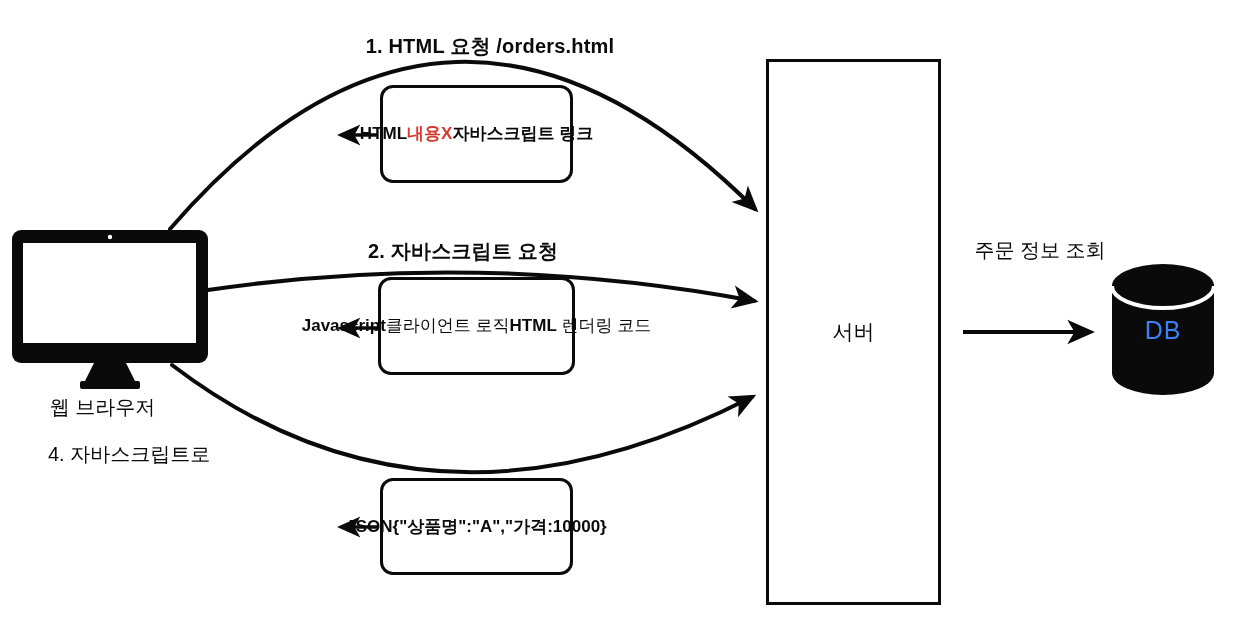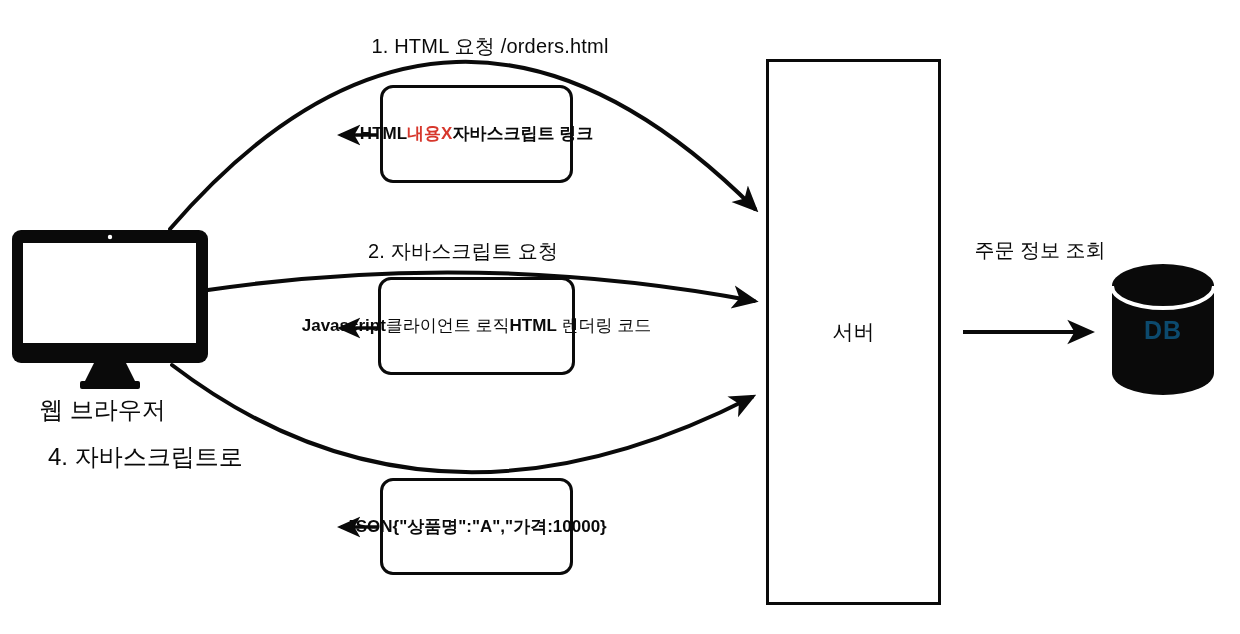--- a/index.html
+++ b/index.html
@@ -5,61 +5,61 @@
   * { margin:0; padding:0; box-sizing:border-box; }
   html,body { background:#ffffff; }
   body { font-family:"Liberation Sans","DejaVu Sans",sans-serif; color:#0a0a0a; }
   .canvas {
     position:relative; width:1240px; height:634px; background:#ffffff;
     overflow:hidden;
   }
   .art { position:absolute; left:0; top:0; width:1240px; height:634px; }
 
   .flow-title {
-    position:absolute; text-align:center; font-size:20px; font-weight:400;
+    position:absolute; text-align:center; font-size:20px; font-weight:700;
     color:#0a0a0a; white-space:pre; letter-spacing:0.2px;
   }
   .t1 { left:300px; top:33px;  width:380px; }
   .t2 { left:273px; top:238px; width:380px; }
   .t3 { left:287px; top:418px; width:380px; }
 
   .msgbox {
     position:absolute; border:3px solid #0a0a0a; border-radius:13px;
     background:#ffffff; display:flex; flex-direction:row;
     align-items:center; justify-content:center; text-align:center;
   }
   .b1 { left:380px; top:85px;  width:193px; height:98px; }
   .b2 { left:378px; top:277px; width:197px; height:98px; }
   .b3 { left:380px; top:478px; width:193px; height:97px;text-align:right; }
   .msgbox .line { font-size:17px; line-height:24px; white-space:pre; }
   .bold { font-weight:700; }
   .red  { color:var(--accent-red,#d7372c); }
 
   .side-label {
-    position:absolute; text-align:center; font-size:24px; font-weight:400;
+    position:absolute; text-align:center; font-size:20px; font-weight:400;
     color:#0a0a0a; white-space:pre;
   }
   .browser-label { left:0px;  top:394px; width:205px; }
   .note1         { left:0px;  top:441px; width:205px;padding-left:48px; }
   .note2         { left:0px;  top:471px; width:215px; }
 
   .server-box {
     position:absolute; left:766px; top:59px; width:175px; height:546px;
     border:3.5px solid #0a0a0a; background:#ffffff;
     display:flex; align-items:center; justify-content:center;
   }
   .server-box .label { font-size:21px; font-weight:400; color:#0a0a0a; }
 
   .db-arrow-label {
     position:absolute; left:945px; top:237px; width:190px; text-align:center;
     font-size:20px; font-weight:400; color:#0a0a0a; white-space:pre;
   }
   .db-label {
     position:absolute; left:1113px; top:316px; width:100px; text-align:center;
-    font-size:25px; font-weight:700; color:#0c4a6e; letter-spacing:1px;
+    font-size:25px; font-weight:400; color:#3b82f6; letter-spacing:1px;
   }
 </style>
 </head>
 <body>
 
 <div class="canvas">
 
   <svg class="art" viewBox="0 0 1240 634" xmlns="http://www.w3.org/2000/svg">
     <defs>
       <marker id="ah" viewBox="0 0 10 10" refX="8.2" refY="5" markerWidth="6.6" markerHeight="6.6" orient="auto-start-reverse">

